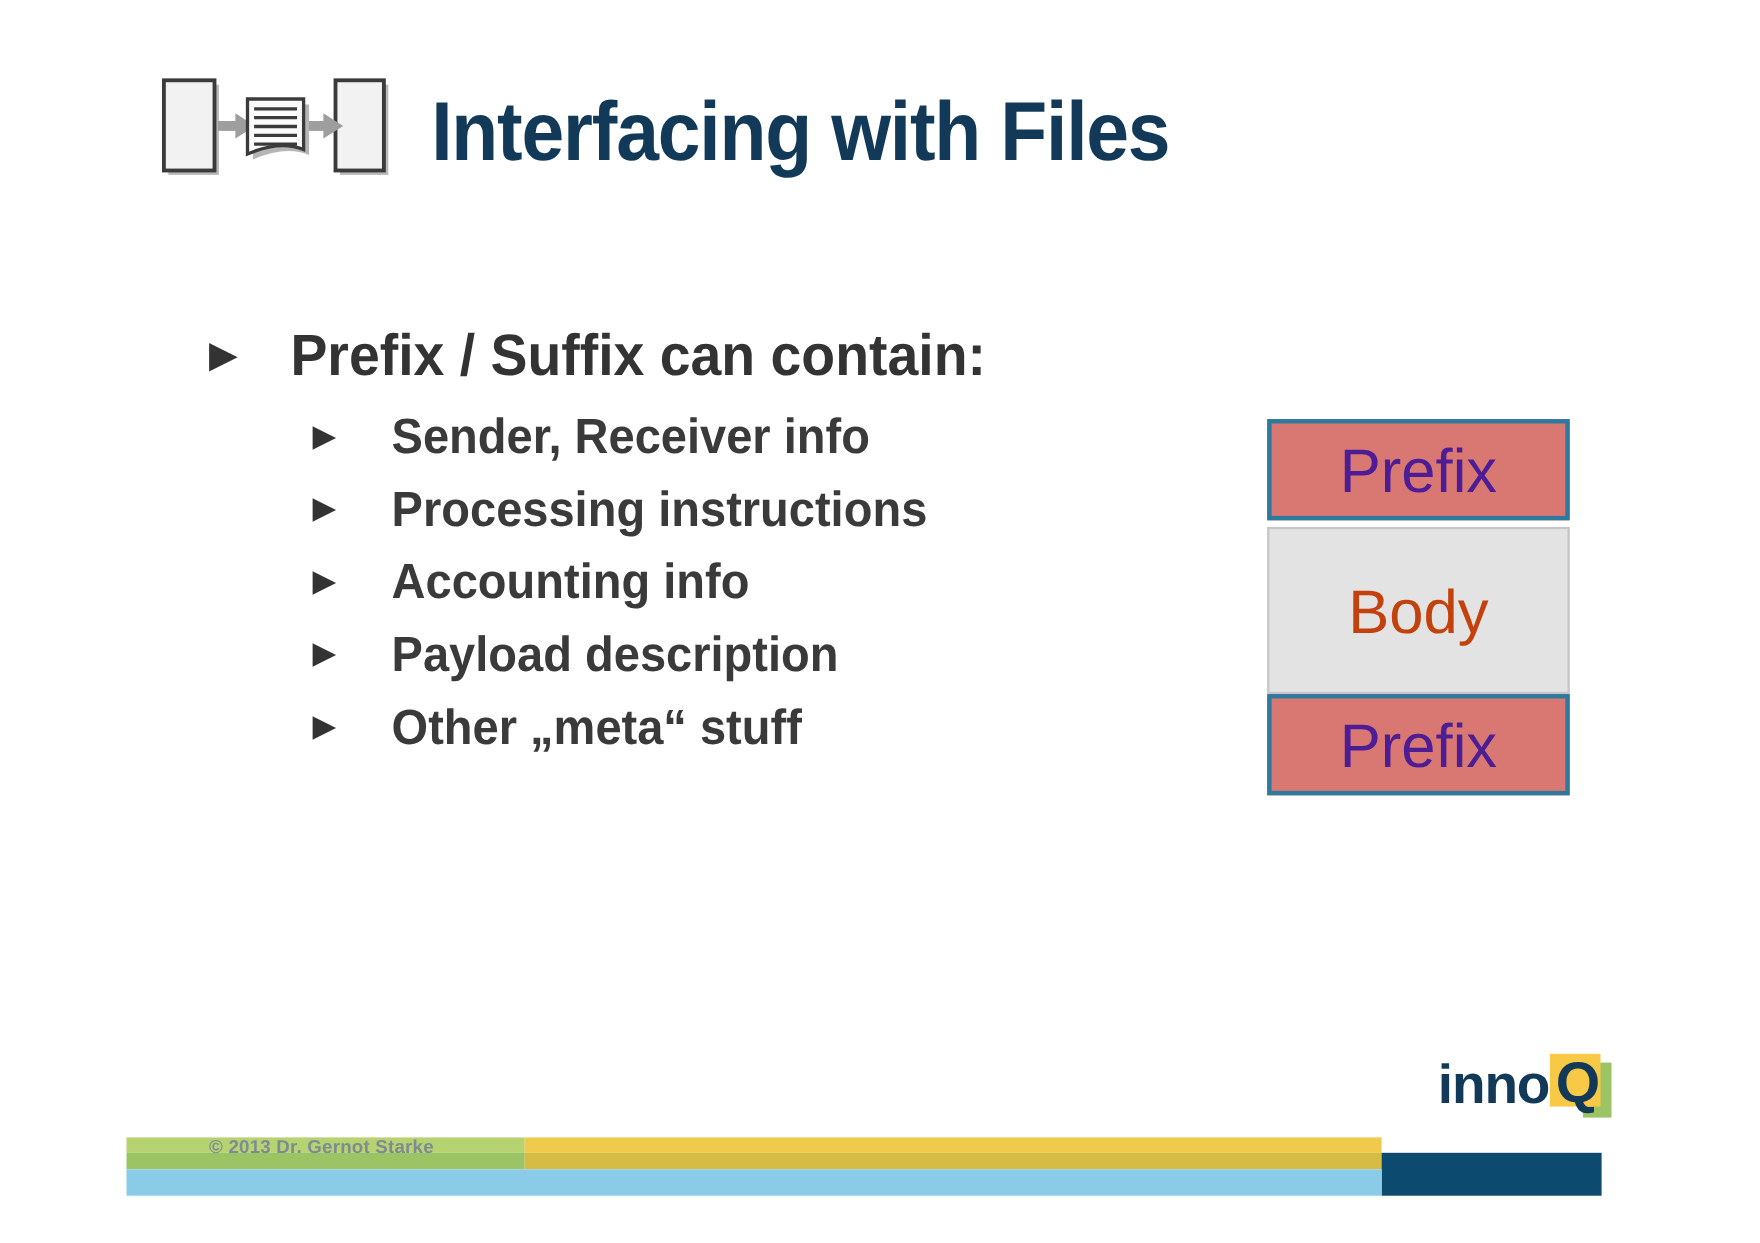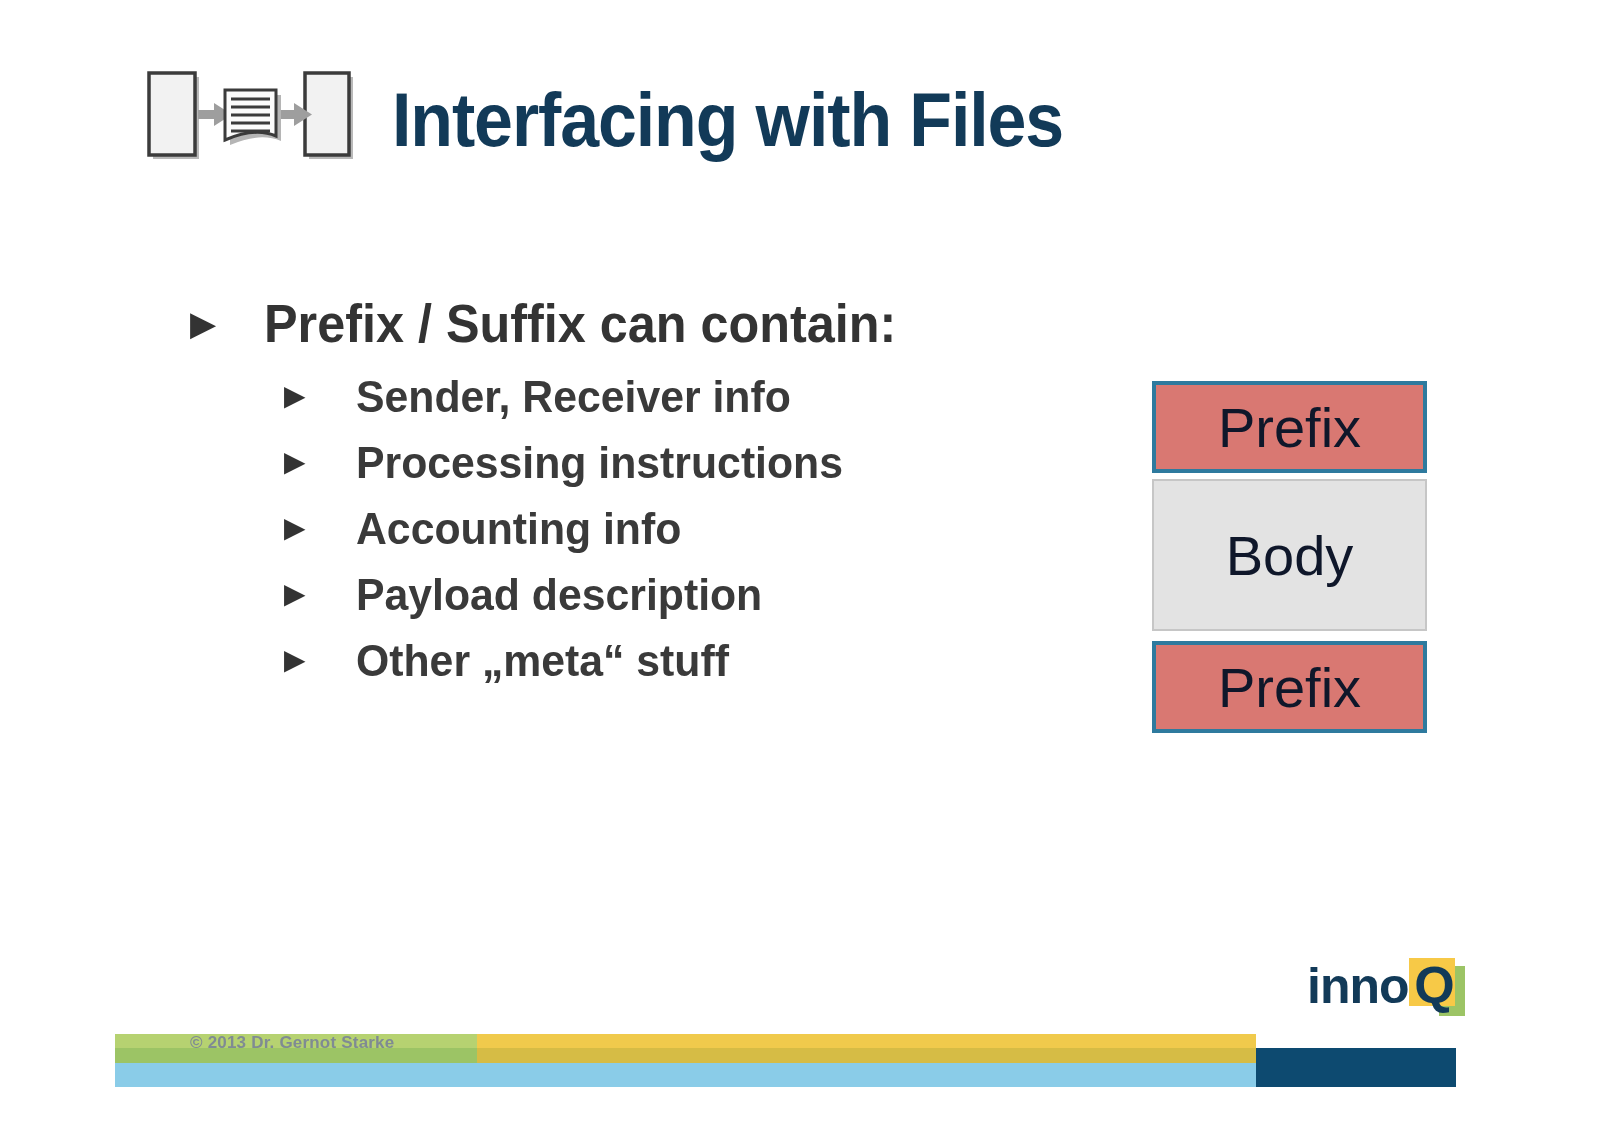--- a/index.html
+++ b/index.html
@@ -126,31 +126,31 @@
     justify-content: center;
     font-family: "Liberation Sans", sans-serif;
     font-weight: 400;
   }
 
   .dbox-prefix, .dbox-suffix {
     width: 275px;
     height: 92px;
     background: #D97872;
     border: 4px solid #2E7A9E;
-    color: #0f172a;
+    color: #4c1d95;
     font-size: 56px;
   }
 
   .dbox-body {
     width: 275px;
     height: 152px;
-    margin: 6px 0 10px 0;
+    margin: 6px 0 0 0;
     background: #E3E3E3;
     border: 2px solid #C6C6C6;
-    color: #0f172a;
+    color: #c2410c;
     font-size: 56px;
   }
 
   
   .bar {
     position: absolute;
   }
   .bar-green-top   { left: 115px;  top: 1034px; width: 362px; height: 14px; background: #B6D271; }
   .bar-green-bot   { left: 115px;  top: 1048px; width: 362px; height: 15px; background: #9CC465; }
   .bar-yellow-top  { left: 477px;  top: 1034px; width: 779px; height: 14px; background: #F0CA4C; }

